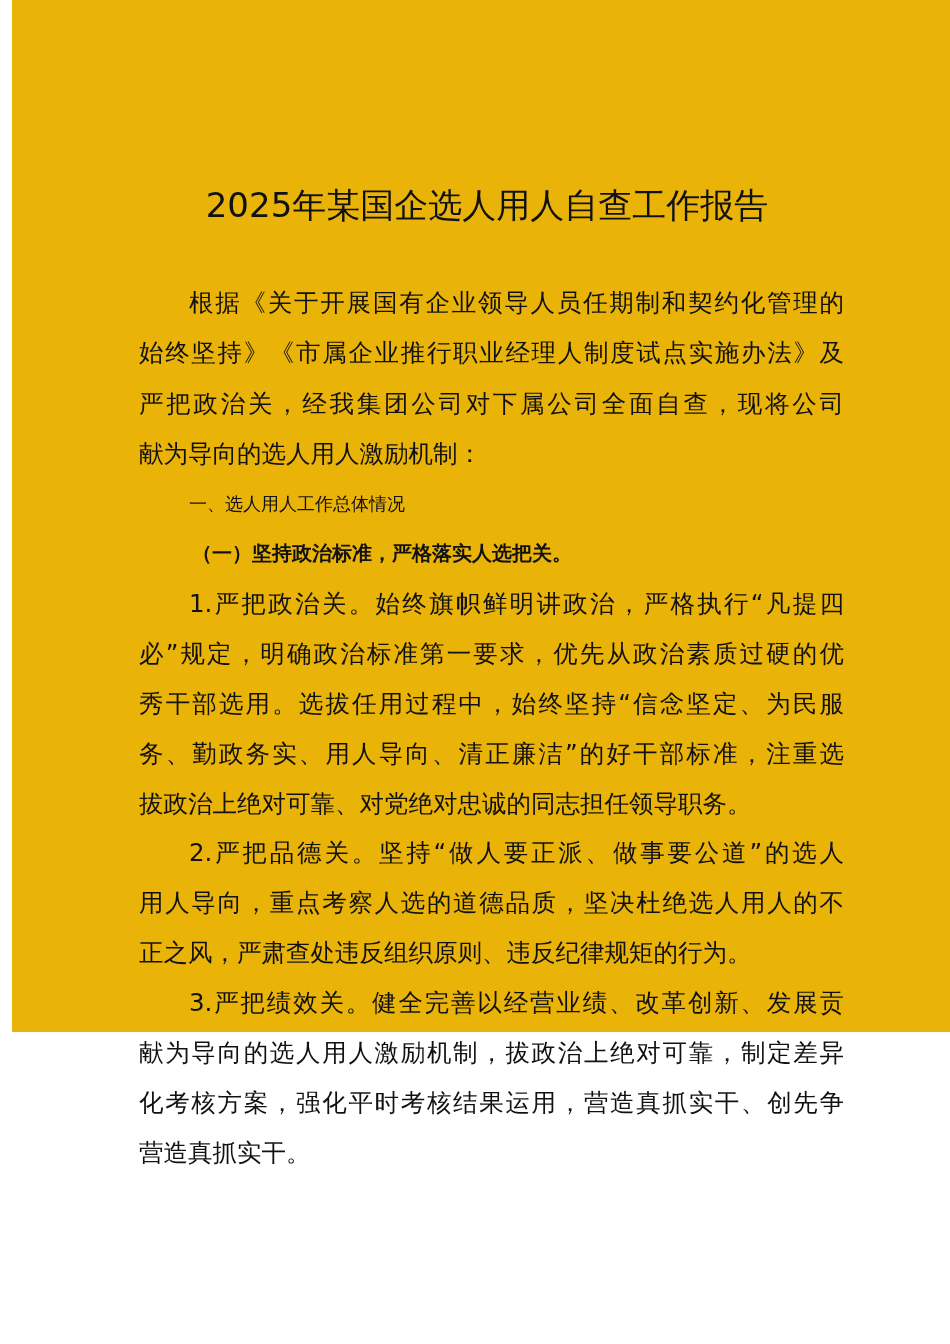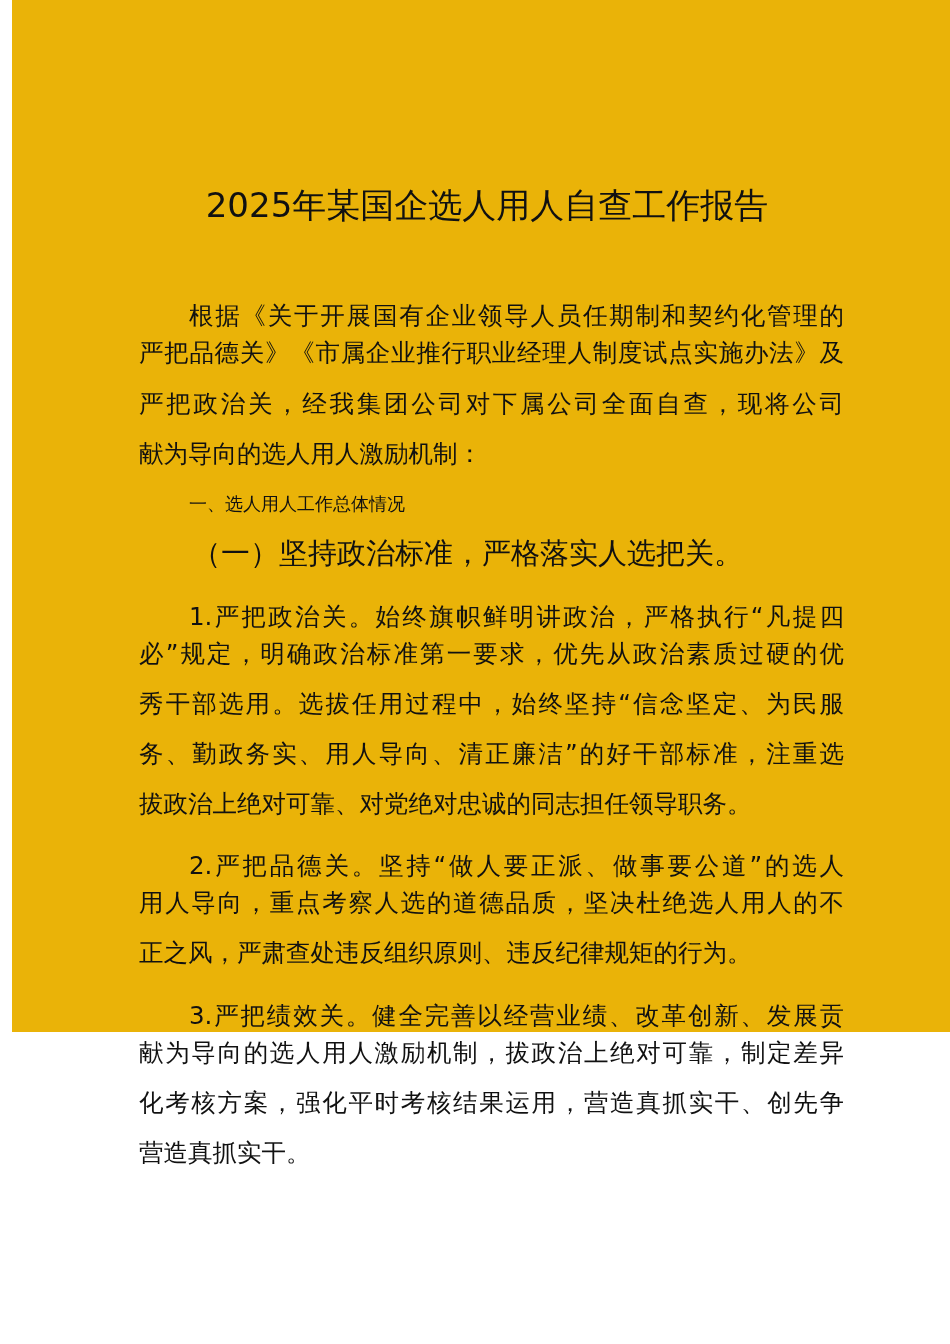--- a/index.html
+++ b/index.html
@@ -4,34 +4,34 @@
 <style>
   html, body { margin: 0; padding: 0; background: #ffffff; }
   body { width: 950px; height: 1344px; position: relative; overflow: hidden;
          font-family: "DejaVu Sans", "Liberation Sans", sans-serif; color: #111111; }
   .page { position: absolute; left: 12px; top: 0; width: 950px; height: 1032px; background: #eab308; }
   .title { position: absolute; left: 0; width: 950px; top: 183px; text-align: center;
            font-size: 34px; line-height: 44px; letter-spacing: 0px; white-space: nowrap; }
   .line { position: absolute; left: 127px; width: 705px; font-size: 24.5px; line-height: 30px;
           white-space: nowrap; text-align: justify; text-align-last: justify; }
   .line.last { text-align-last: left; }
-  .line.indent { left: 177px; width: 655px; margin-top: 13px; }
+  .line.indent { left: 177px; width: 655px; }
   .heading { position: absolute; left: 177px; font-size: 18px; line-height: 30px; white-space: nowrap; }
-  .subheading { position: absolute; left: 180px; font-size: 29px; line-height: 30px; white-space: nowrap; font-weight: normal; }
+  .subheading { position: absolute; left: 180px; font-size: 20px; line-height: 30px; white-space: nowrap; font-weight: bold; }
 </style>
 </head>
 <body>
 
 <div class="page">
 
   <div class="title">2025年某国企选人用人自查工作报告</div>
 
   <div>
     <div class="line indent" style="top:288px">根据《关于开展国有企业领导人员任期制和契约化管理的</div>
-    <div class="line" style="top:338px">严把品德关》《市属企业推行职业经理人制度试点实施办法》及</div>
+    <div class="line" style="top:338px">始终坚持》《市属企业推行职业经理人制度试点实施办法》及</div>
     <div class="line" style="top:389px">严把政治关，经我集团公司对下属公司全面自查，现将公司</div>
     <div class="line last" style="top:439px">献为导向的选人用人激励机制：</div>
   </div>
 
   <div class="heading" style="top:489px">一、选人用人工作总体情况</div>
 
   <div class="subheading" style="top:538px">（一）坚持政治标准，严格落实人选把关。</div>
 
   <div>
     <div class="line indent" style="top:589px">1.严把政治关。始终旗帜鲜明讲政治，严格执行“凡提四</div>

